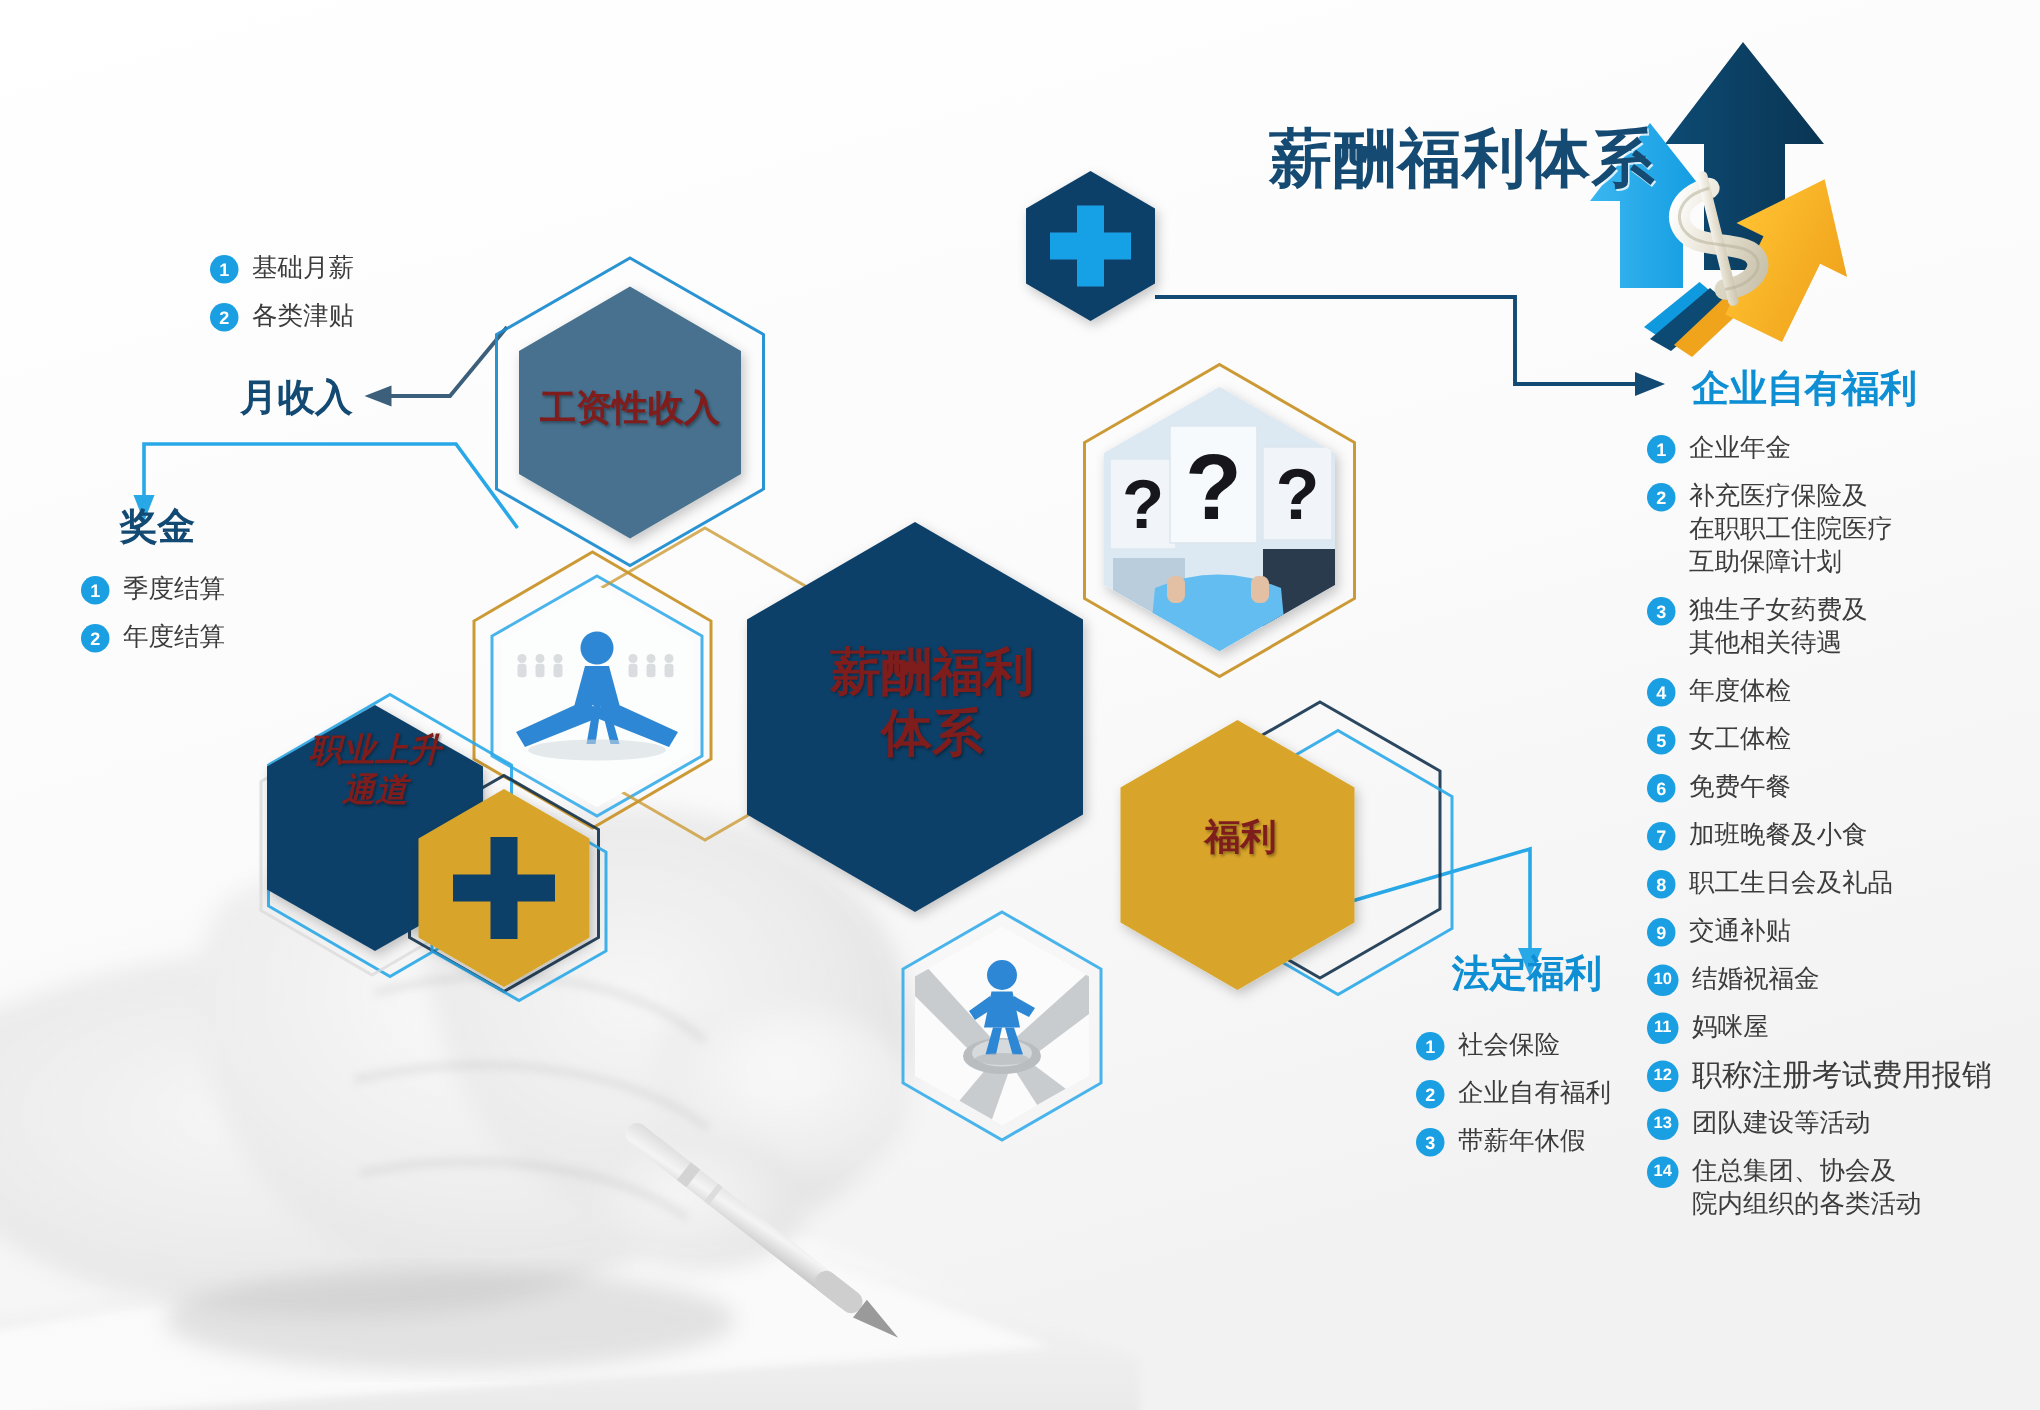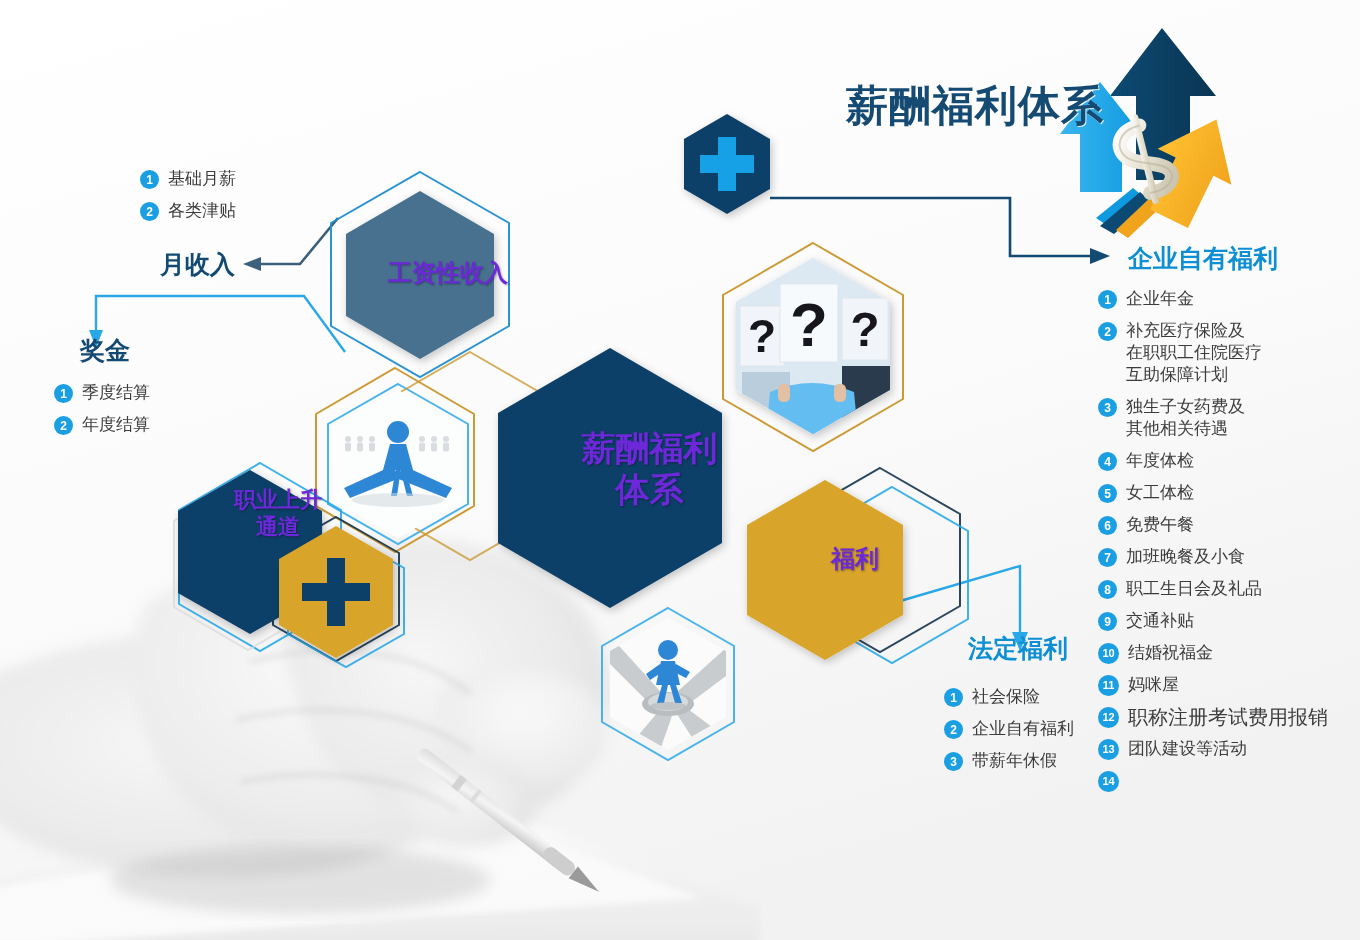--- a/index.html
+++ b/index.html
@@ -33,23 +33,23 @@
     background:#199fe2;color:#fff;font-size:12px;font-weight:bold;
     display:flex;align-items:center;justify-content:center;
     margin-right:9px;margin-top:2px;line-height:1;
   }
   .badge.w2{width:21px;height:21px;font-size:11px;margin-top:1px;text-align:center;}
   .li-txt{font-size:17px;color:#3c3c3c;line-height:22px;white-space:pre-line;}
   .li-txt.sm{font-size:20px;}
 
   
   .hex-label{
-    position:absolute;color:#6d28d9;font-weight:bold;text-align:center;
+    position:absolute;color:#7f1d1d;font-weight:bold;text-align:center;
     text-shadow:1px 1px 2px rgba(0,0,0,.35);line-height:1.22;
-    white-space:pre-line;pointer-events:none;margin-left:28px;
+    white-space:pre-line;pointer-events:none;
   }
 </style>
 </head>
 <body>
 
 <div class="stage">
 
   <svg class="layer" width="1360" height="940" viewBox="0 0 1360 940">
     <defs>
       <linearGradient id="bgWash" x1="0" y1="0" x2="0.4" y2="1">
@@ -361,21 +361,21 @@
       <rect x="28" y="-2" width="7" height="92" rx="3" fill="url(#dollarG)"></rect>
       <path d="M34 10 C 12 10, 4 26, 14 38 C 22 48, 46 50, 52 60 C 58 70, 46 80, 28 78" stroke="#b7b099" stroke-width="2" fill="none" opacity="0.55"></path>
     </g>
   </svg>
 
   <div class="hd title-main">薪酬福利体系</div>
 
   <div class="hex-label" style="left:498px;top:428px;width:247px;font-size:34px;">薪酬福利
 体系</div>
   <div class="hex-label" style="left:346px;top:258px;width:148px;font-size:24px;">工资性收入</div>
-  <div class="hex-label" style="left:178px;top:487px;width:144px;font-size:22px;">职业上升
+  <div class="hex-label" style="left:178px;top:487px;width:144px;font-size:22px;font-style:italic;">职业上升
 通道</div>
   <div class="hex-label" style="left:747px;top:544px;width:160px;font-size:24px;">福利</div>
 
   <div class="list" style="left:140px;top:168px;">
     <div class="li">
       <span class="badge">1</span>
       <span class="li-txt">基础月薪</span>
     </div>
     <div class="li">
       <span class="badge">2</span>
@@ -464,16 +464,18 @@
     <div class="li">
       <span class="badge w2">12</span>
       <span class="li-txt sm">职称注册考试费用报销</span>
     </div>
     <div class="li">
       <span class="badge w2">13</span>
       <span class="li-txt">团队建设等活动</span>
     </div>
     <div class="li">
       <span class="badge w2">14</span>
+      <span class="li-txt">住总集团、协会及
+院内组织的各类活动</span>
     </div>
   </div>
 
 </div>
 
 </body></html>

